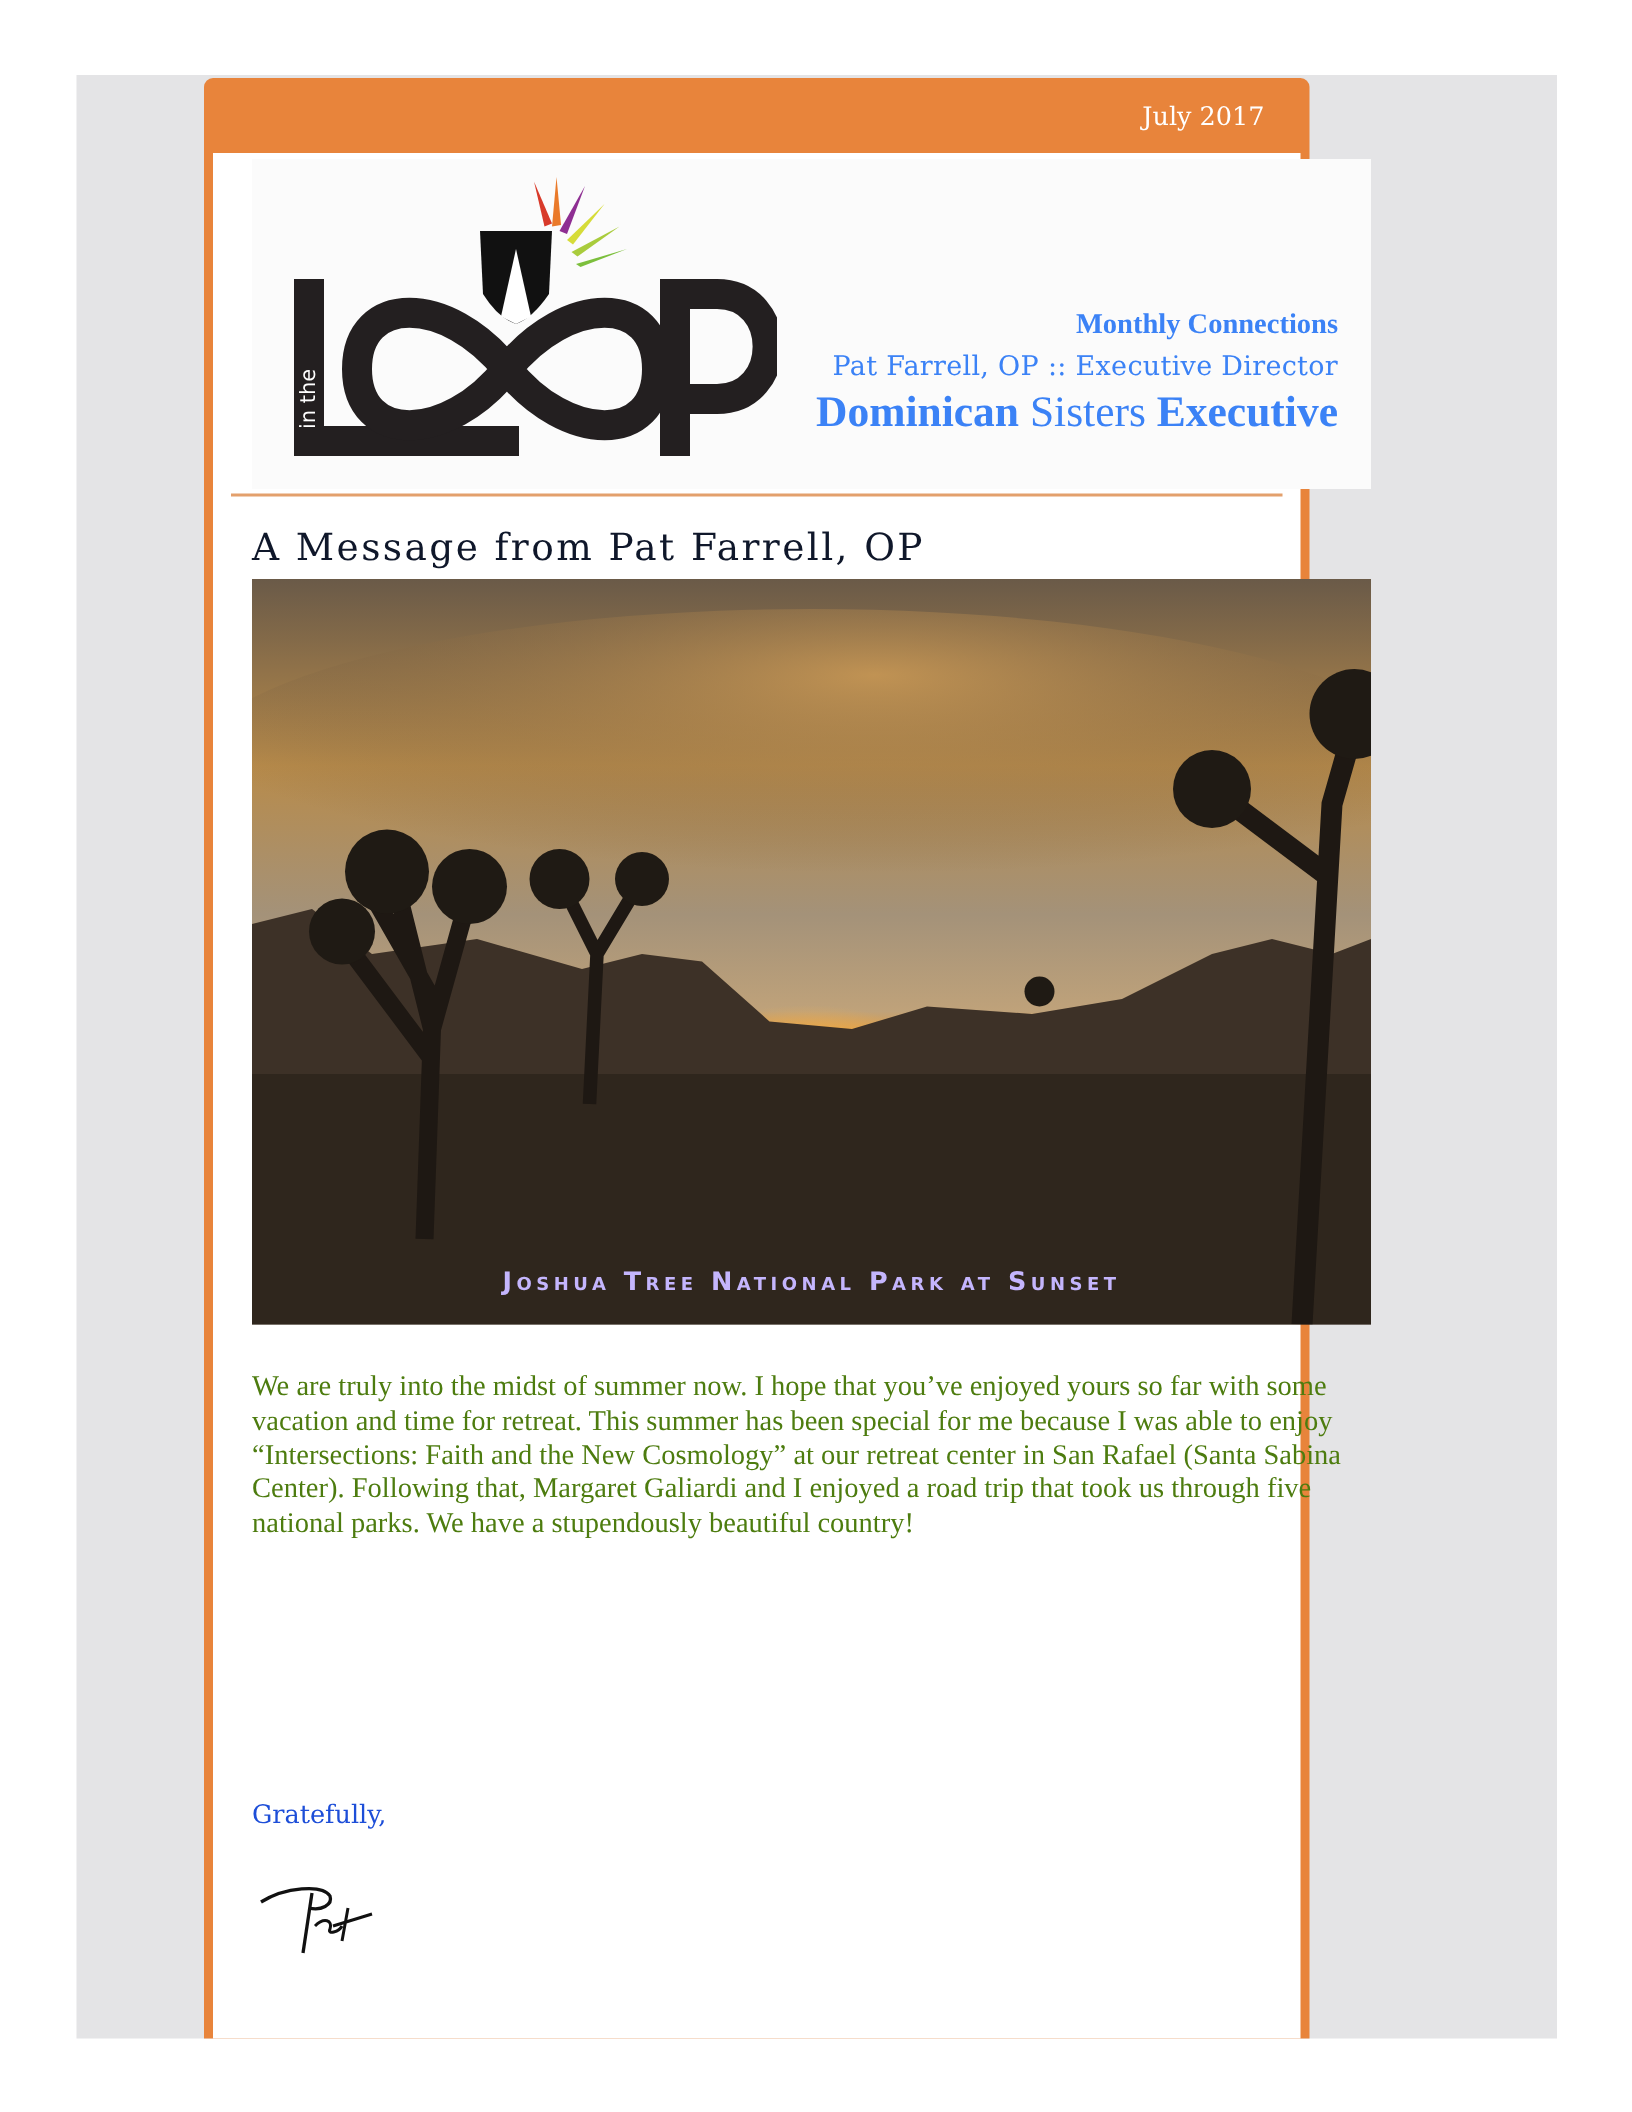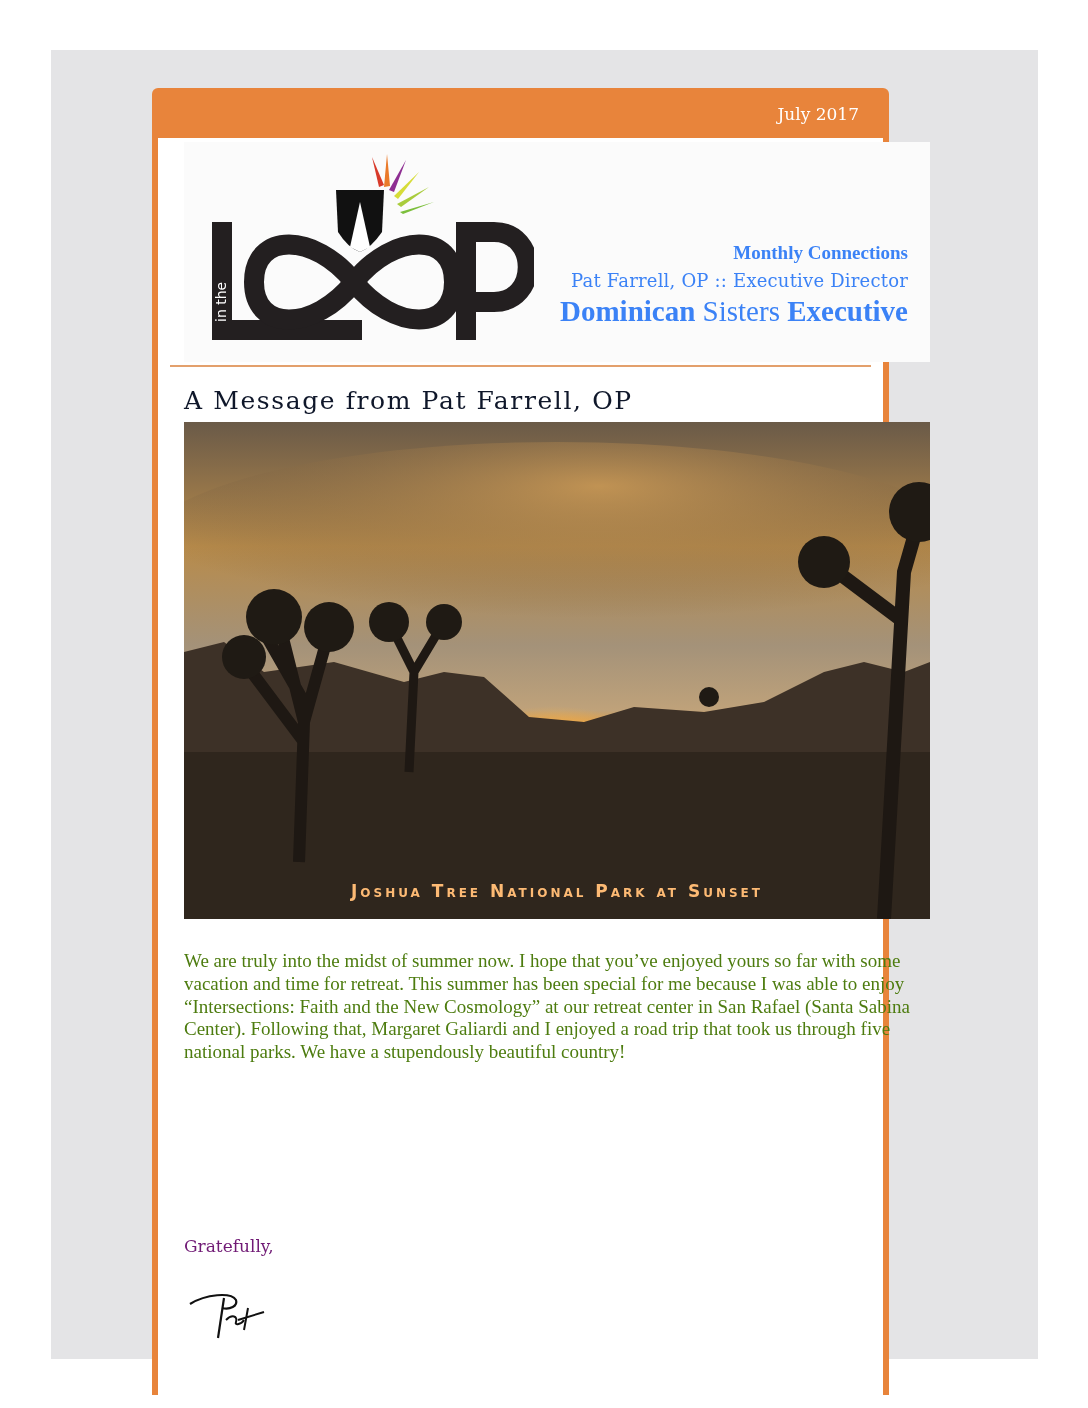--- a/index.html
+++ b/index.html
@@ -2,22 +2,22 @@
 <html><head>
 <meta charset="utf-8">
 <style>
   html, body { margin: 0; padding: 0; background: #ffffff; }
   body { width: 1088px; height: 1408px; position: relative; overflow: hidden; }
   .page-bg {
     position: absolute; left: 51px; top: 50px; width: 987px; height: 1309px;
     background: #e4e4e6;
   }
   .card {
-    position: absolute; left: 152px; top: 52px; width: 737px; height: 1307px;
-    background: #e8843b; border-radius: 6px 6px 0 0; margin-top: 36px;
+    position: absolute; left: 136px; top: 52px; width: 737px; height: 1307px;
+    background: #e8843b; border-radius: 6px 6px 0 0;
   }
   .card-inner {
     position: absolute; left: 6px; top: 50px; right: 6px; bottom: 0;
     background: #ffffff;
   }
   .date {
     position: absolute; right: 30px; top: 16px;
     color: #ffffff; font-family: "DejaVu Serif", serif; font-size: 17px;
   }
   .masthead {
@@ -39,28 +39,28 @@
     color: #0f172a; letter-spacing: 1.6px;
   }
   .photo {
     position: absolute; left: 26px; top: 284px; width: 746px; height: 497px; overflow: hidden;
     background: #3a2e22;
   }
   .photo svg { display: block; }
   .caption {
     position: absolute; left: 0; right: 0; bottom: 18px; text-align: center;
     font-family: "DejaVu Sans", sans-serif; font-weight: bold; font-size: 17px;
-    color: #fdba74; letter-spacing: 3px; font-variant: small-caps;
+    color: #c4b5fd; letter-spacing: 3px; font-variant: small-caps;
   }
   .body-text {
     position: absolute; left: 26px; top: 812px; width: 750px;
     font-family: "Liberation Serif", serif; font-size: 19px; line-height: 22.8px; color: #4d7c0f;
   }
   .body-text p { margin: 0 0 18px 0; }
-  .signoff { position: absolute; left: 26px; top: 1098px; font-family: "DejaVu Serif", serif; font-size: 17px; color: #701a75; }
+  .signoff { position: absolute; left: 26px; top: 1098px; font-family: "DejaVu Serif", serif; font-size: 17px; color: #1d4ed8; }
   .signature { position: absolute; left: 28px; top: 1148px; }
 </style>
 </head>
 <body>
 
 <div class="page-bg"></div>
 
 <div class="card">
   <div class="date">July 2017</div>
 

